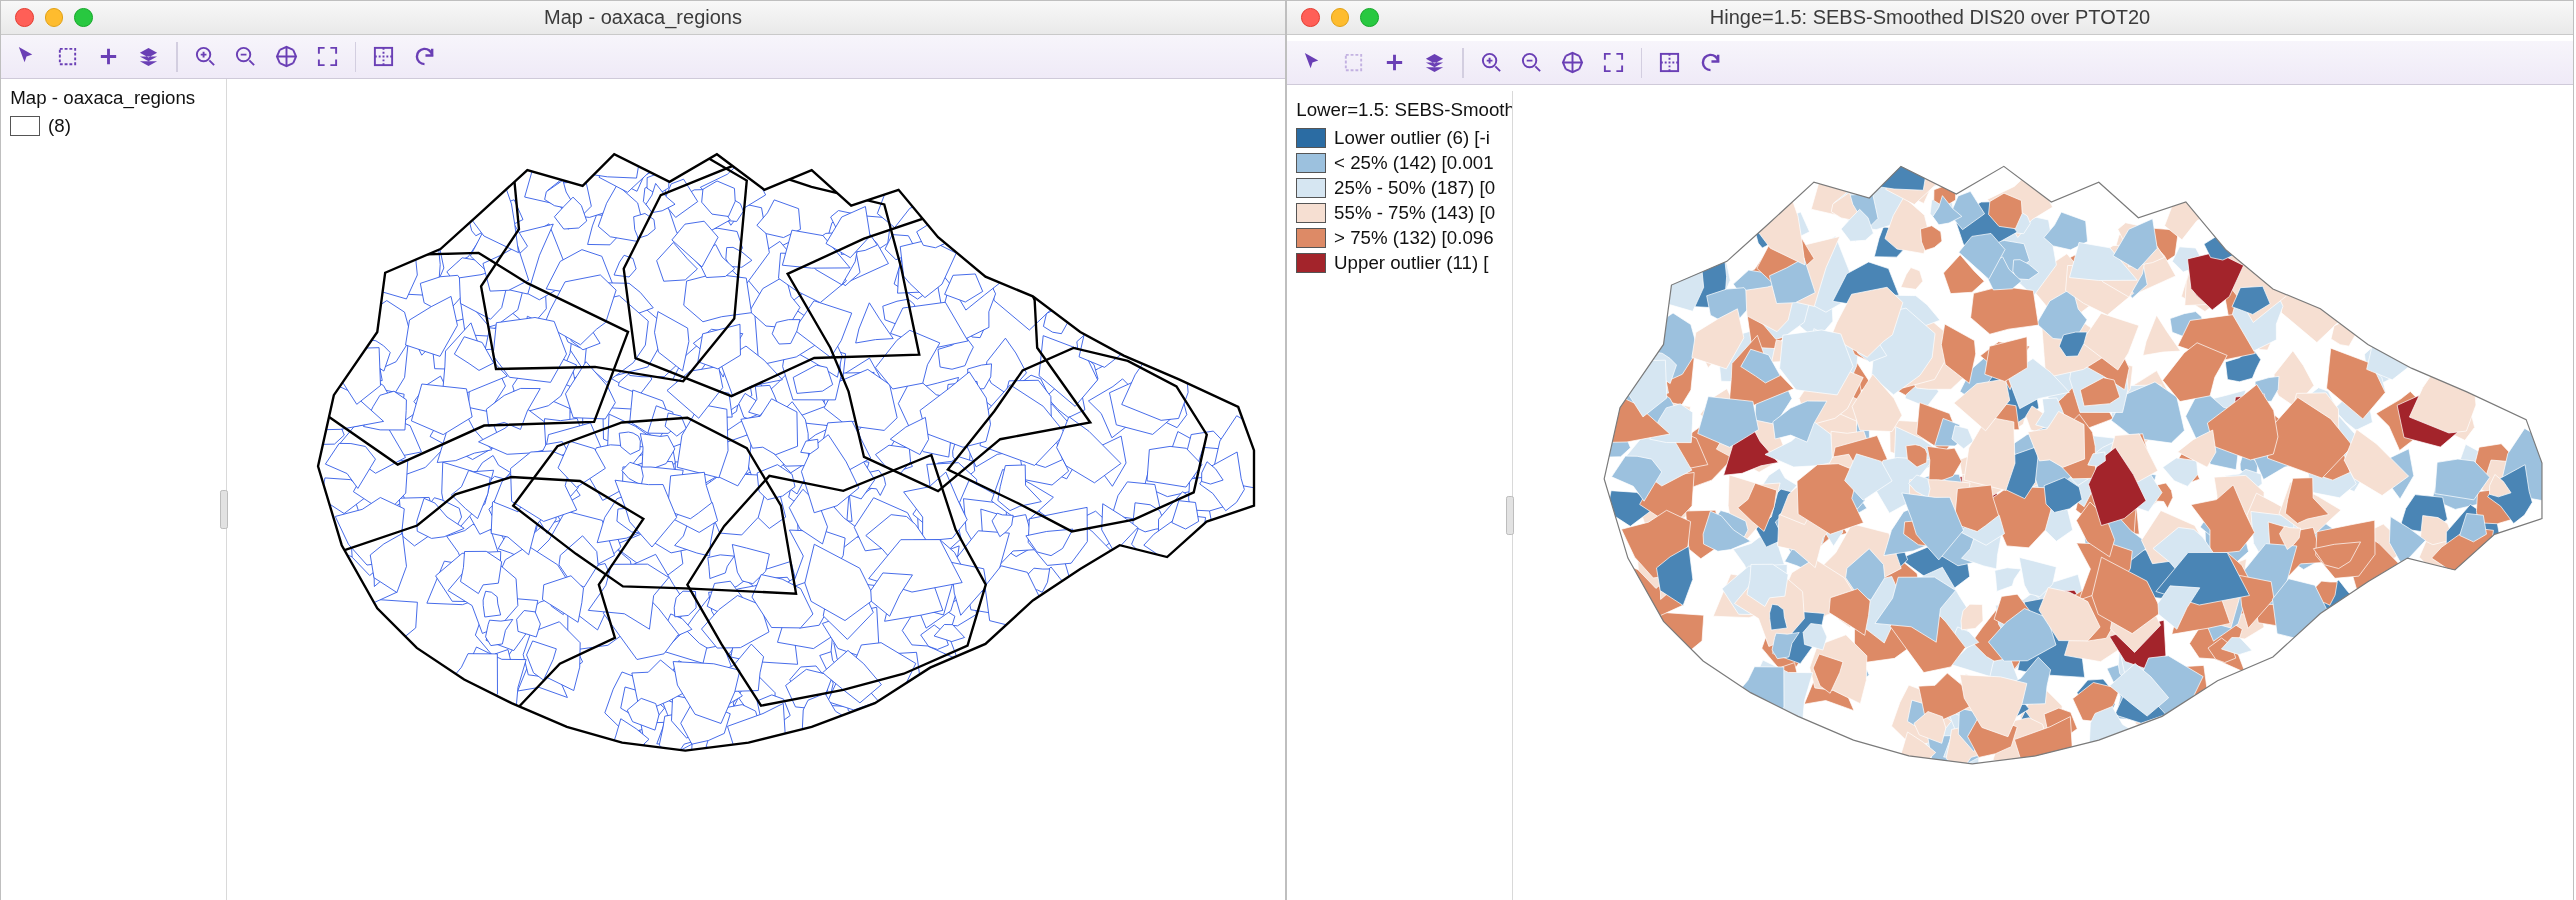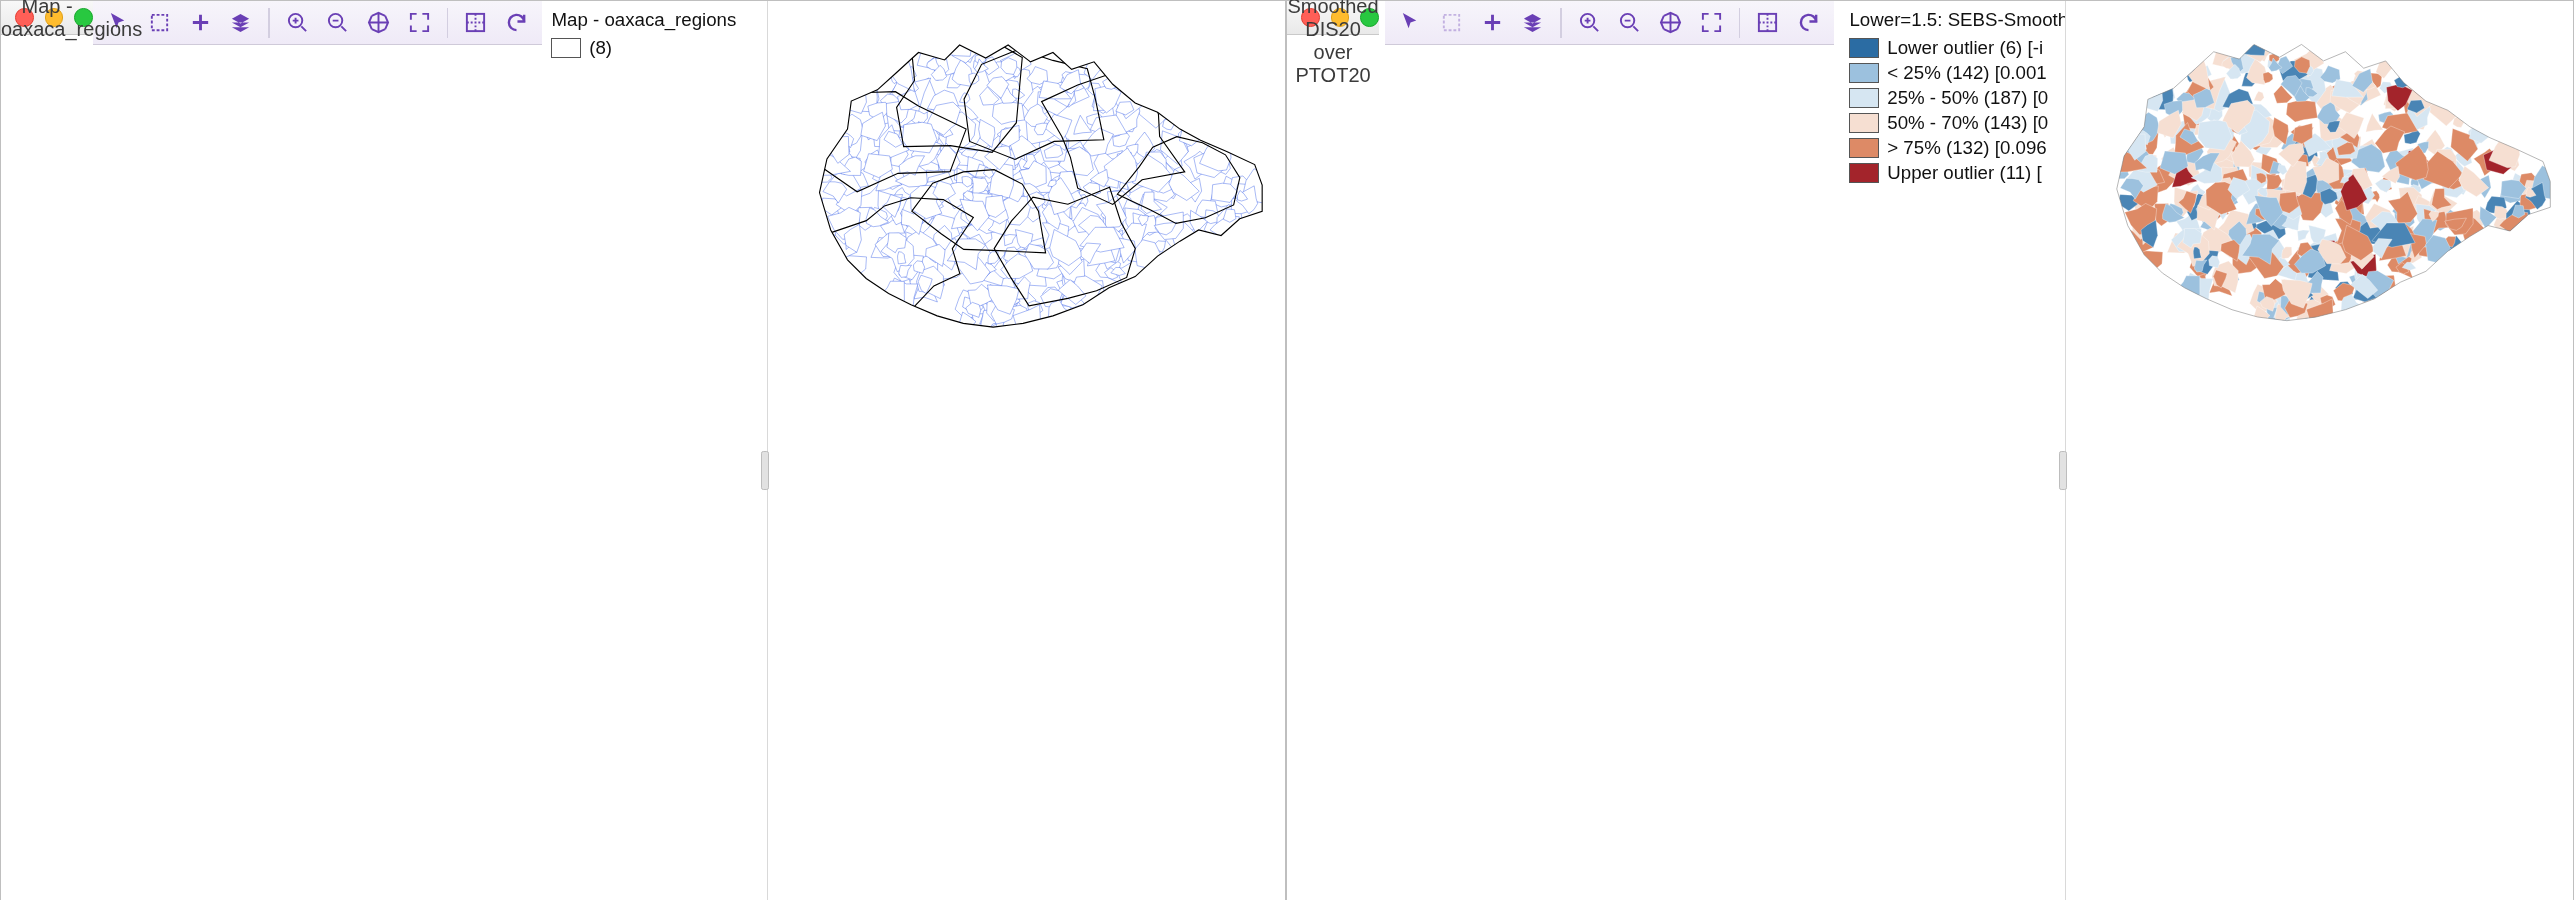--- a/index.html
+++ b/index.html
@@ -8,21 +8,21 @@
     padding: 0;
     font-family: -apple-system, BlinkMacSystemFont, "Segoe UI", Arial, sans-serif;
     font-size: 10px;
     background: #fff;
     display: flex;
     width: 2576px;
     height: 901px;
   }
   .window {
     display: flex;
-    flex-direction: row;
+    flex-direction: column;
     border: 0.8px solid #bfbfbf;
     background: #fff;
     position: relative;
   }
   .window.left { width: 1286px; }
   .window.right { width: 1288px; gap: 6px; }
   .titlebar {
     height: 34px;
     background: linear-gradient(#f8f8f8,#e9e9e9);
     border-bottom: 0.8px solid #c9c9c9;
@@ -723,21 +723,21 @@
           <div class="legend-row">
             <div class="swatch" style="background: rgb(156, 193, 222);"></div>
             <span>&lt; 25% (142)  [0.001</span>
           </div>
           <div class="legend-row">
             <div class="swatch" style="background: rgb(214, 230, 242);"></div>
             <span>25% - 50% (187)  [0</span>
           </div>
           <div class="legend-row">
             <div class="swatch" style="background: rgb(246, 223, 210);"></div>
-            <span>50% - 70% (143)  [0</span>
+            <span>55% - 75% (143)  [0</span>
           </div>
           <div class="legend-row">
             <div class="swatch" style="background: rgb(221, 138, 102);"></div>
             <span>&gt; 75% (132)  [0.096</span>
           </div>
           <div class="legend-row">
             <div class="swatch" style="background: rgb(163, 36, 43);"></div>
             <span>Upper outlier (11)  [</span>
           </div>
         </div>

